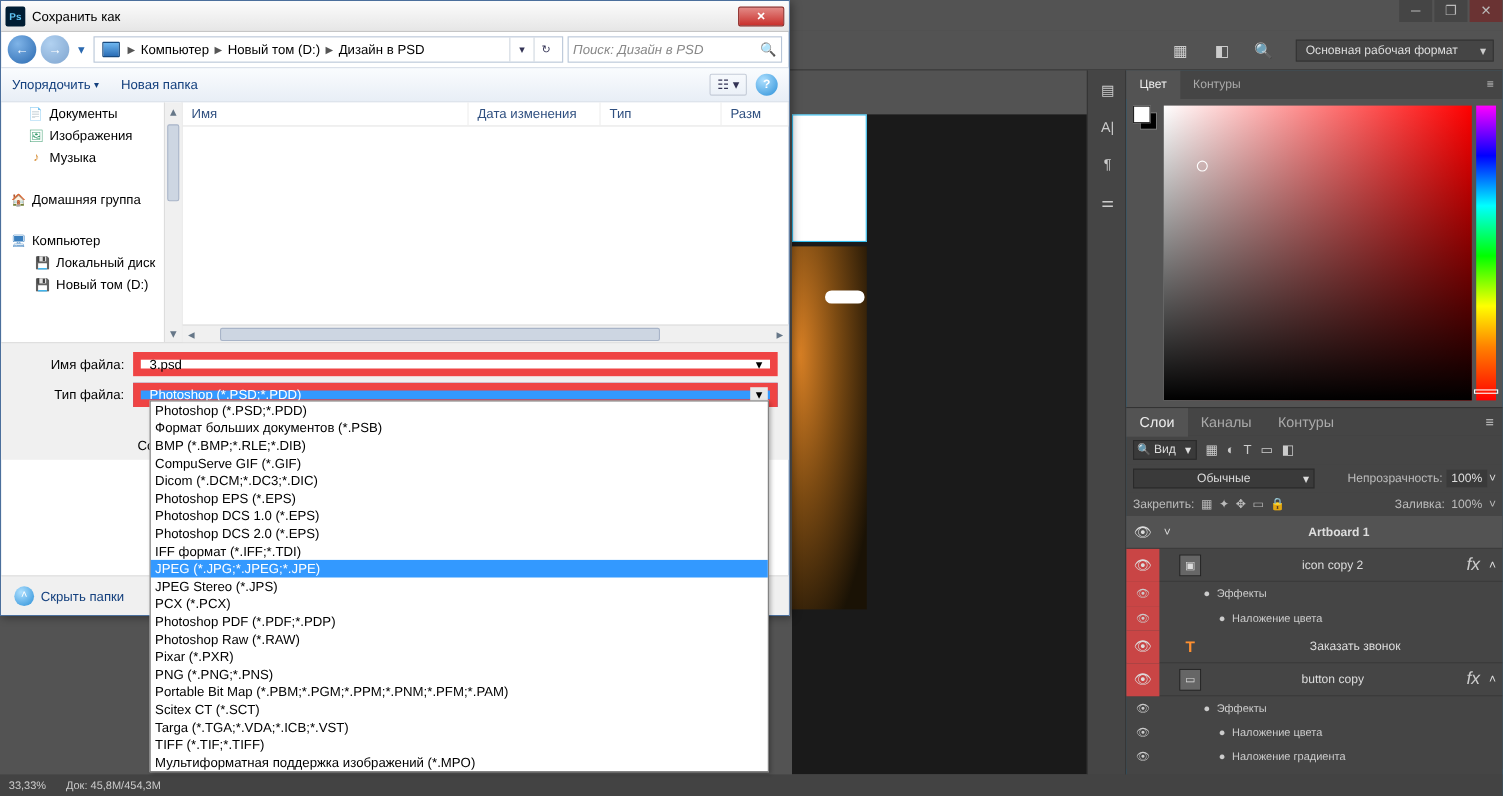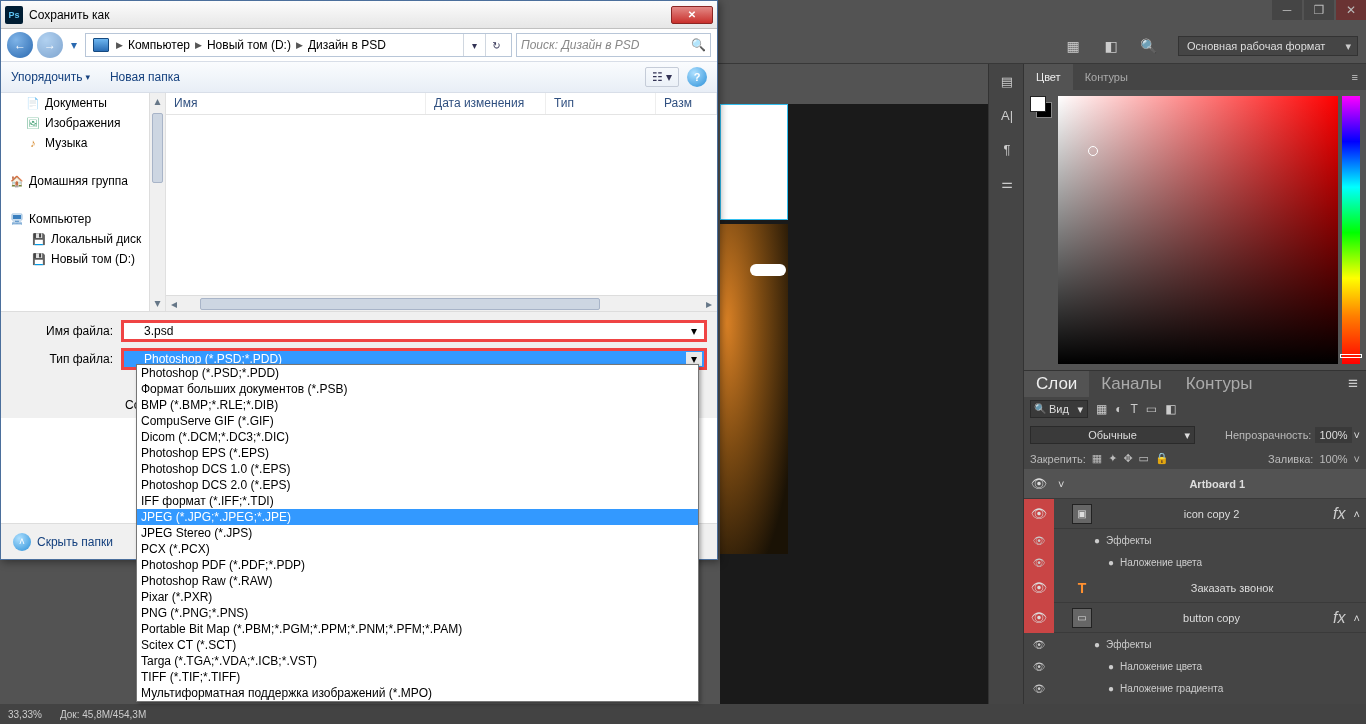--- a/index.html
+++ b/index.html
@@ -45,21 +45,21 @@
 .color-fgbg { position: relative; width: 22px; height: 22px; }
 .color-fg { position: absolute; top: 0; left: 0; width: 16px; height: 16px; background: #fff; border: 1px solid #222; }
 .color-bg { position: absolute; top: 6px; left: 6px; width: 16px; height: 16px; background: #000; border: 1px solid #888; }
 .color-field { flex: 1; margin: 6px 4px 6px 0; position: relative; background: linear-gradient(to bottom, rgba(0,0,0,0) 0%, #000 100%), linear-gradient(to right, #fff 0%, #ff0000 100%); }
 .color-field-circle { position:absolute; top:50px; left:30px; width:10px; height:10px; border:1px solid #fff; border-radius:50%;}
 .hue-strip { width: 18px; margin: 6px 6px 6px 0; background: linear-gradient(to bottom, #ff00ff 0%, #0000ff 17%, #00ffff 34%, #00ff00 51%, #ffff00 68%, #ff8000 82%, #ff0000 100%); position: relative; }
 .hue-strip .hue-pick { position: absolute; bottom: 6px; left: -2px; right: -2px; height: 4px; border: 1px solid #fff; }
 
 
 .layers-panel { position: absolute; top: 306px; left: 0; right: 0; bottom: 0; background: #454545; }
-.layers-panel .tabs { height: 26px; background: #454545; display: flex; align-items: center; font-size: 17px; border-top:1px solid #333;}
+.layers-panel .tabs { height: 26px; background: #454545; display: flex; align-items: center; font-size: 13px; border-top:1px solid #333;}
 .layers-panel .tab { padding: 0 12px; color: #aaa; height: 26px; display: flex; align-items: center; }
 .layers-panel .tab.active { background: #535353; color: #eee; }
 .layers-panel .tab-menu { margin-left: auto; padding: 0 8px; color: #ccc; }
 .layers-toolbar { padding: 4px 6px; display: flex; align-items: center; font-size: 11px; color: #ddd; background: #454545;}
 .layers-toolbar .kind { background: #3a3a3a; padding: 2px 18px 2px 18px; border: 1px solid #2a2a2a; position:relative;}
 .layers-toolbar .kind:before{content:"🔍"; position:absolute; left:3px; font-size:10px;}
 .layers-toolbar .kind:after{content:"▾"; position:absolute; right:4px;}
 .layers-toolbar .filter-icons { margin-left: 8px; display: flex; gap: 8px; color: #ccc; font-size: 12px; }
 .layers-row2 { padding: 4px 6px; display: flex; align-items: center; font-size: 11px; color: #ddd; background: #454545;}
 .layers-row2 .blend { flex:0 0 165px; background: #3a3a3a; padding: 2px 6px; border: 1px solid #2a2a2a; position:relative; }
@@ -130,21 +130,21 @@
 .dlg-filelist .row { display: flex; align-items: center; height: 20px; padding-left:8px;}
 .dlg-filelist .row .cell { font-size: 12px; color: #000; }
 .dlg-filelist .row .file-ico { width:14px; height:14px; background:#001d33; color:#5ec3f2; font-size:7px; display:flex; align-items:center; justify-content:center; border-radius:1px; margin-right:4px;}
 .dlg-filelist .scrollbar-h { position:absolute; bottom:0; left:0; right:0; height:16px; background:#f0f0f0; border-top:1px solid #ddd; display:flex; align-items:center;}
 .dlg-filelist .scrollbar-h .thumb{ height:12px; width:400px; margin-left:18px; background:#cdd6e2; border:1px solid #a8b4c8; border-radius:2px;}
 .dlg-filelist .scrollbar-h .arr{width:16px; display:flex; justify-content:center; color:#678;}
 
 .dlg-inputs { background: #f0f0f0; padding: 8px 10px 6px 10px; border-top: 1px solid #ddd;}
 .dlg-input-row { display: flex; align-items: center; margin-bottom: 6px; }
 .dlg-input-row .label { width: 110px; text-align: right; padding-right: 8px; color: #000; }
-.dlg-input-row .field { flex: 1; height: 22px; border: 3px solid #ef4444; background: #fff; padding: 0 20px; display: flex; align-items: center; position: relative; }
+.dlg-input-row .field { flex: 1; height: 22px; border: 7px solid #ef4444; background: #fff; padding: 0 8px; display: flex; align-items: center; position: relative; }
 .dlg-input-row .field.hl { background: #3399ff; color: #fff; }
 .dlg-input-row .field .dd { position: absolute; right: 2px; width: 16px; text-align: center; color: #000;}
 .dlg-input-row .field.hl .dd { color: #000; background:#e8e8e8;}
 .dlg-extra-row { display:flex; padding-left:114px; color:#000;}
 
 
 .filetype-dd { position: absolute; top: 364px; left: 136px; width: 563px; background: #fff; border: 1px solid #767676; z-index: 20; box-shadow: 2px 2px 4px rgba(0,0,0,.3);}
 .filetype-dd .opt { padding: 1px 4px; font-size: 12px; color: #000; white-space:nowrap;}
 .filetype-dd .opt.sel { background: #3399ff; color: #fff; }
 

